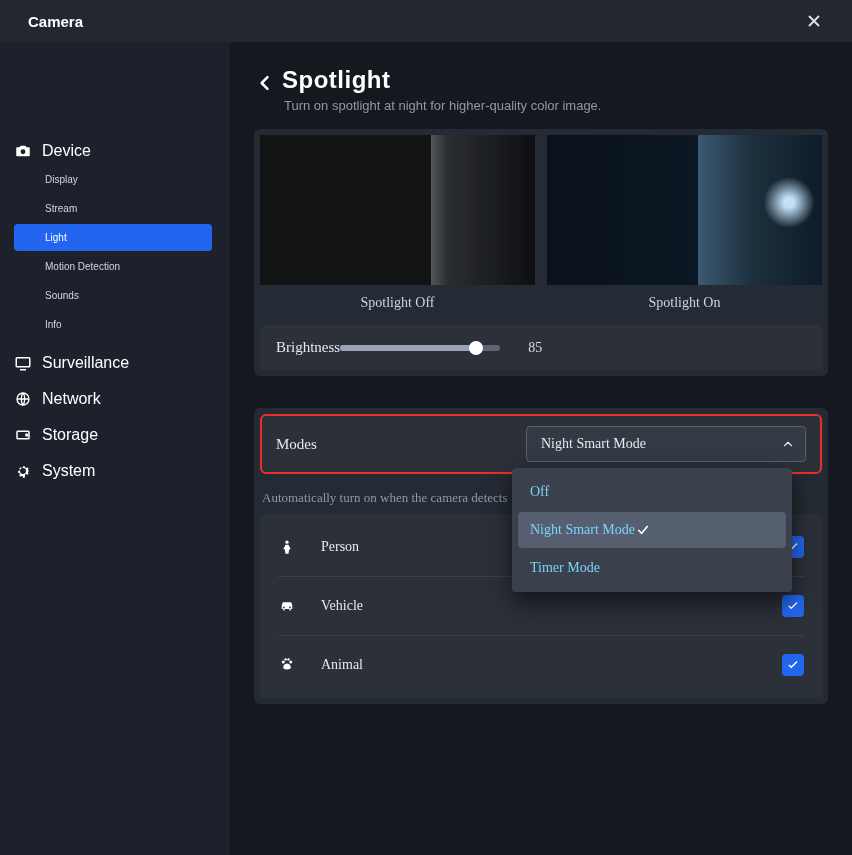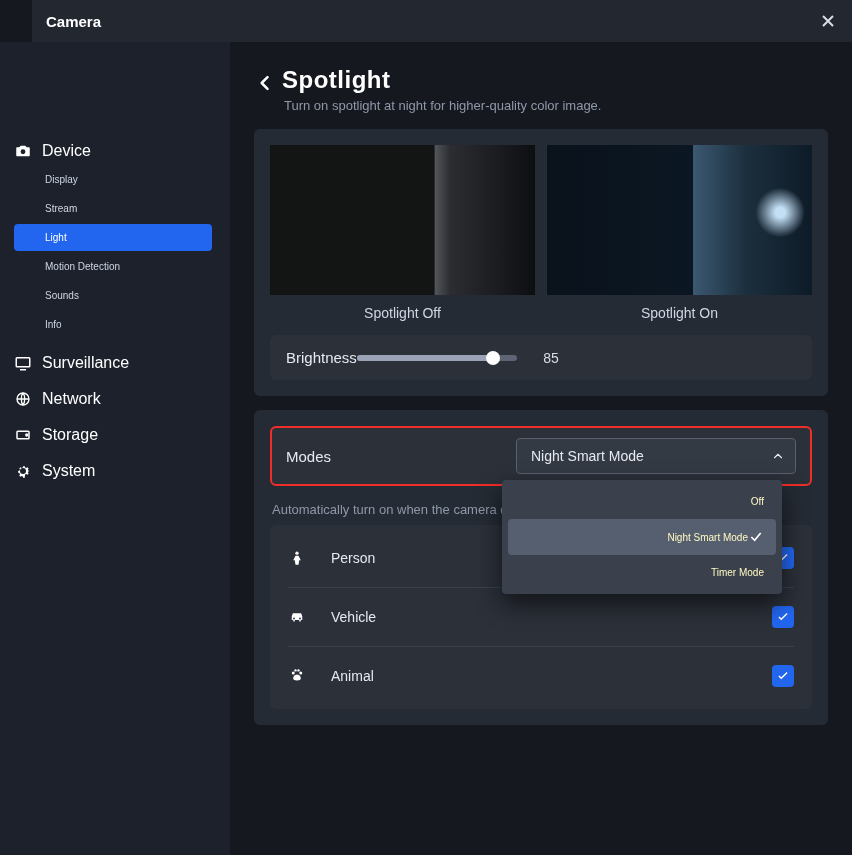--- a/index.html
+++ b/index.html
@@ -13,23 +13,22 @@
     overflow: hidden;
     font-size: 14px;
   }
 
   
   .titlebar {
     display: flex;
     align-items: center;
     justify-content: space-between;
     height: 42px;
-    padding: 0 14px;
+    padding: 0 28px;
     background: #232830;
-    margin-left: 32px;
   }
   .titlebar .title {
     font-weight: 700;
     font-size: 15px;
     color: #fff;
   }
   .close-x {
     width: 20px; height: 20px;
     cursor: pointer;
     display: flex; align-items: center; justify-content: center;
@@ -106,23 +105,24 @@
   .pagesub {
     margin: 4px 0 16px 30px;
     color: #8f98aa;
     font-size: 13px;
   }
 
   
   .card {
     background: #252b34;
     border-radius: 6px;
-    padding: 16px;
-    margin-bottom: 14px;
+    padding: 6px;
+    margin-bottom: 32px;
     position: relative;
+    font-family: Liberation Serif, serif;
   }
 
   
   .previews {
     display: flex;
     gap: 12px;
     margin-bottom: 14px;
   }
   .preview {
     flex: 1;
@@ -268,23 +268,23 @@
     width: 280px;
     background: #3a414d;
     border-radius: 4px;
     padding: 6px;
     box-shadow: 0 10px 24px rgba(0,0,0,0.6);
     z-index: 20;
   }
   .popover .option {
     padding: 10px 12px;
     border-radius: 4px;
-    display: flex; align-items: center; justify-content: flex-end;
-    color: #fef9c3;
-    font-size: 10px;
+    display: flex; align-items: center; justify-content: flex-start;
+    color: #7dd3fc;
+    font-size: 14px;
     cursor: pointer;
   }
   .popover .option + .option { margin-top: 2px; }
   .popover .option.selected {
     background: #565f6f;
   }
   .popover .option svg { stroke: #fff; stroke-width: 2.5; }
 
   
   .modes-select-wrap { position: relative; flex: 0 0 280px; }

